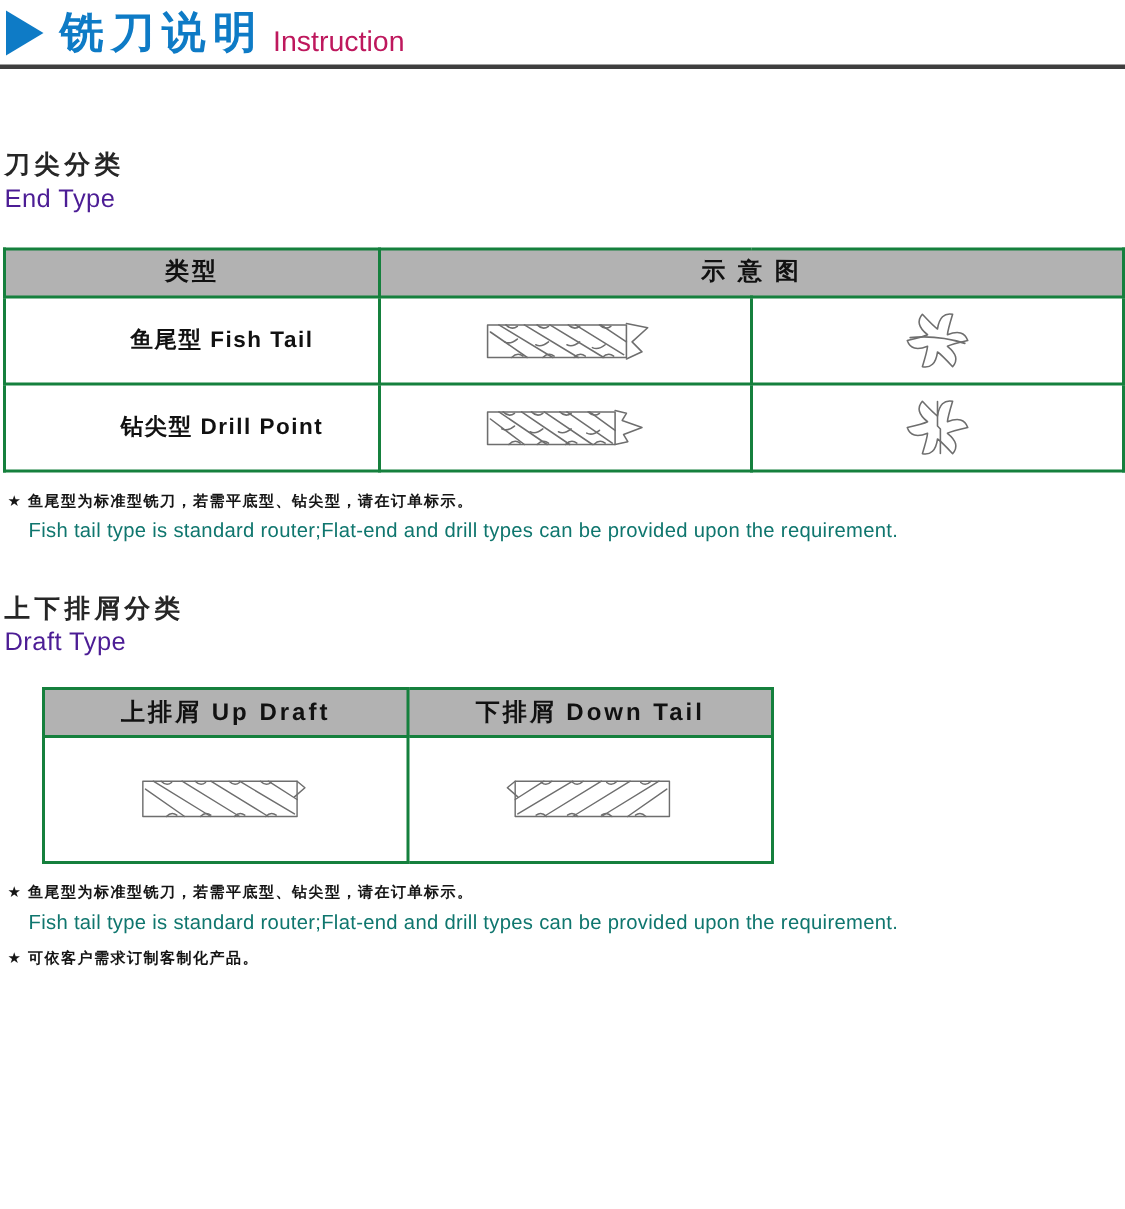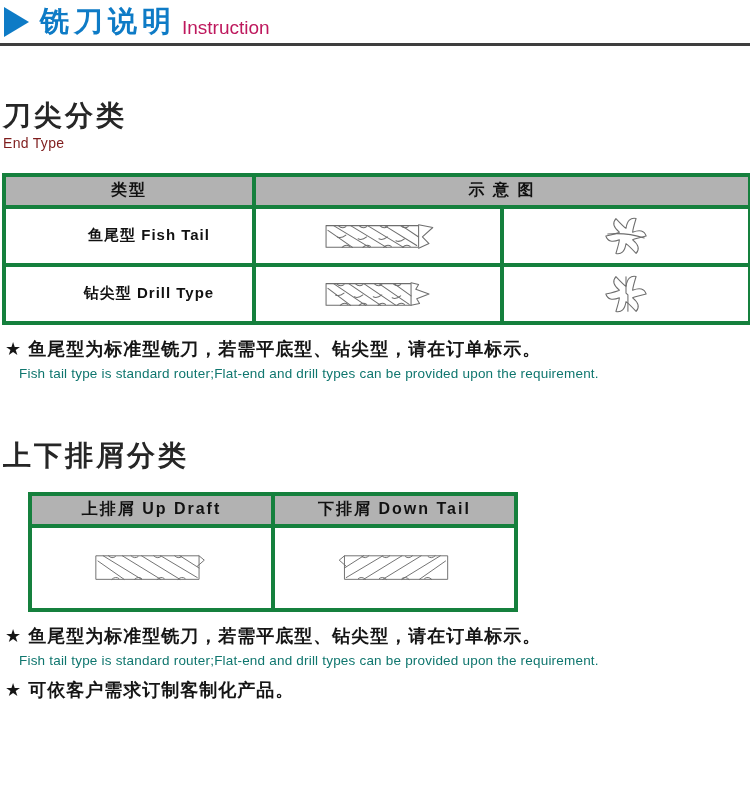--- a/index.html
+++ b/index.html
@@ -20,47 +20,47 @@
     border-bottom:15px solid transparent;
     border-left:25px solid #0e7bc6;
   }
   .title-row { position:absolute; left:40px; top:2px; display:flex; align-items:baseline; }
   .title-zh { font-size:29px; font-weight:bold; color:#0e7bc6; letter-spacing:5px; }
   .title-en { font-size:19px; color:#be185d; margin-left:6px; position:relative; top:3px; }
   .rule { position:absolute; left:0; top:43px; width:750px; height:3px; background:#3e3e3e; }
 
   
   .sec-head { margin-left:3px; }
-  .sec-head .zh { font-size:28px; font-weight:bold; color:#262626; letter-spacing:3px; line-height:1.1; }
-  .sec-head .en { font-size:14px; color:#7f1d1d; margin-top:3px; letter-spacing:0.3px; }
+  .sec-head .zh { font-size:17px; font-weight:bold; color:#262626; letter-spacing:3px; line-height:1.1; }
+  .sec-head .en { font-size:17px; color:#4c1d95; margin-top:3px; letter-spacing:0.3px; }
   #sec-end-type  { margin-top:55px; }
-  #sec-draft     { margin-top:60px; }
+  #sec-draft     { margin-top:36px; }
   #sec-custom    { margin-top:48px; }
 
   
   table { border-collapse:collapse; table-layout:fixed; margin-left:2px; }
-  th, td { border:4px solid #15803d; text-align:center; vertical-align:middle; }
+  th, td { border:2px solid #15803d; text-align:center; vertical-align:middle; }
   th {
     background:#b2b2b2; height:32px;
     font-size:16px; font-weight:bold; color:#111; letter-spacing:2px;
   }
   #end-type-table { width:746px; margin-top:22px; }
   #end-type-table td { height:58px; }
   #end-type-table .c1 { width:250px; }
   #end-type-table .c2 { width:248px; }
   #end-type-table .c3 { width:248px; }
   .row-label { font-size:15px; font-weight:bold; letter-spacing:1px; color:#111;padding-left:40px; }
 
   #draft-table { width:486px; margin-top:20px;margin-left:28px; }
   #draft-table th { width:243px; }
   #draft-table td { height:84px; }
 
   
   .note { margin:12px 0 0 5px; }
-  .note .zh { font-size:18px; font-weight:bold; color:#151515; letter-spacing:1px; }
+  .note .zh { font-size:10px; font-weight:bold; color:#151515; letter-spacing:1px; }
   .note .en { font-size:13.5px; color:#0f766e; margin:5px 0 0 14px; letter-spacing:0.2px; }
 
   
   svg.draw { display:block; margin:0 auto; }
   svg.draw path, svg.draw rect, svg.draw line {
     fill:none; stroke:#6e6e6e; stroke-width:1.1; stroke-linecap:round; stroke-linejoin:round;
   }
 </style>
 </head>
 <body>
@@ -107,21 +107,21 @@
           </svg>
         </td>
         <td>
           <svg class="draw" width="48" height="48" viewBox="0 0 50 50">
             <path d="M25,17 Q26.7,5.1 35.5,6.8 Q32.1,17.9 31.9,21 Q43.1,16.5 46,25 Q34.7,27.6 31.9,29 Q41.4,36.5 35.5,43.2 Q27.6,34.7 25,33 Q23.3,44.9 14.5,43.2 Q17.9,32.1 18.1,29 Q6.9,33.5 4,25 Q15.3,22.4 18.1,21 Q8.6,13.5 14.5,6.8 Q22.4,15.3 25,17 Z"></path>
             <path d="M6,23 Q25,21 44,27"></path>
           </svg>
         </td>
       </tr>
       <tr>
-        <td class="row-label">钻尖型 Drill Type</td>
+        <td class="row-label">钻尖型 Drill Point</td>
         <td>
           <svg class="draw" width="118" height="34" viewBox="0 0 120 36">
             <rect x="5" y="7" width="90" height="23"></rect>
             <path d="M7,12 L31,30 M13,7 L47,30 M29,7 L63,30 M45,7 L79,30 M61,7 L93,29 M77,7 L95,20"></path>
             <path d="M16,7 q4,4 8,1 M36,7 q4,4 8,1 M56,7 q4,4 8,1 M76,7 q4,4 8,1"></path>
             <path d="M20,30 q4,-4 8,-1 M40,30 q4,-4 8,-1 M60,30 q4,-4 8,-1 M80,30 q4,-4 8,-1"></path>
             <path d="M24,17 q-5,4 -9,2 M44,19 q-5,4 -9,2 M64,19 q-5,4 -9,2 M84,20 q-5,4 -9,2"></path>
             <path d="M95,6 L103,8 L100,13 L114,18 L101,23 L104,28 L95,30"></path>
           </svg>
         </td>
@@ -135,20 +135,21 @@
     </tbody>
   </table>
 
   <div class="note">
     <div class="zh">★ 鱼尾型为标准型铣刀，若需平底型、钻尖型，请在订单标示。</div>
     <div class="en">Fish tail type is standard router;Flat-end and drill types can be provided upon the requirement.</div>
   </div>
 
   <div class="sec-head" id="sec-draft">
     <div class="zh">上下排屑分类</div>
+    <div class="en">Draft Type</div>
   </div>
 
   <table id="draft-table">
     <thead>
       <tr>
         <th>上排屑 Up Draft</th>
         <th>下排屑 Down Tail</th>
       </tr>
     </thead>
     <tbody>

